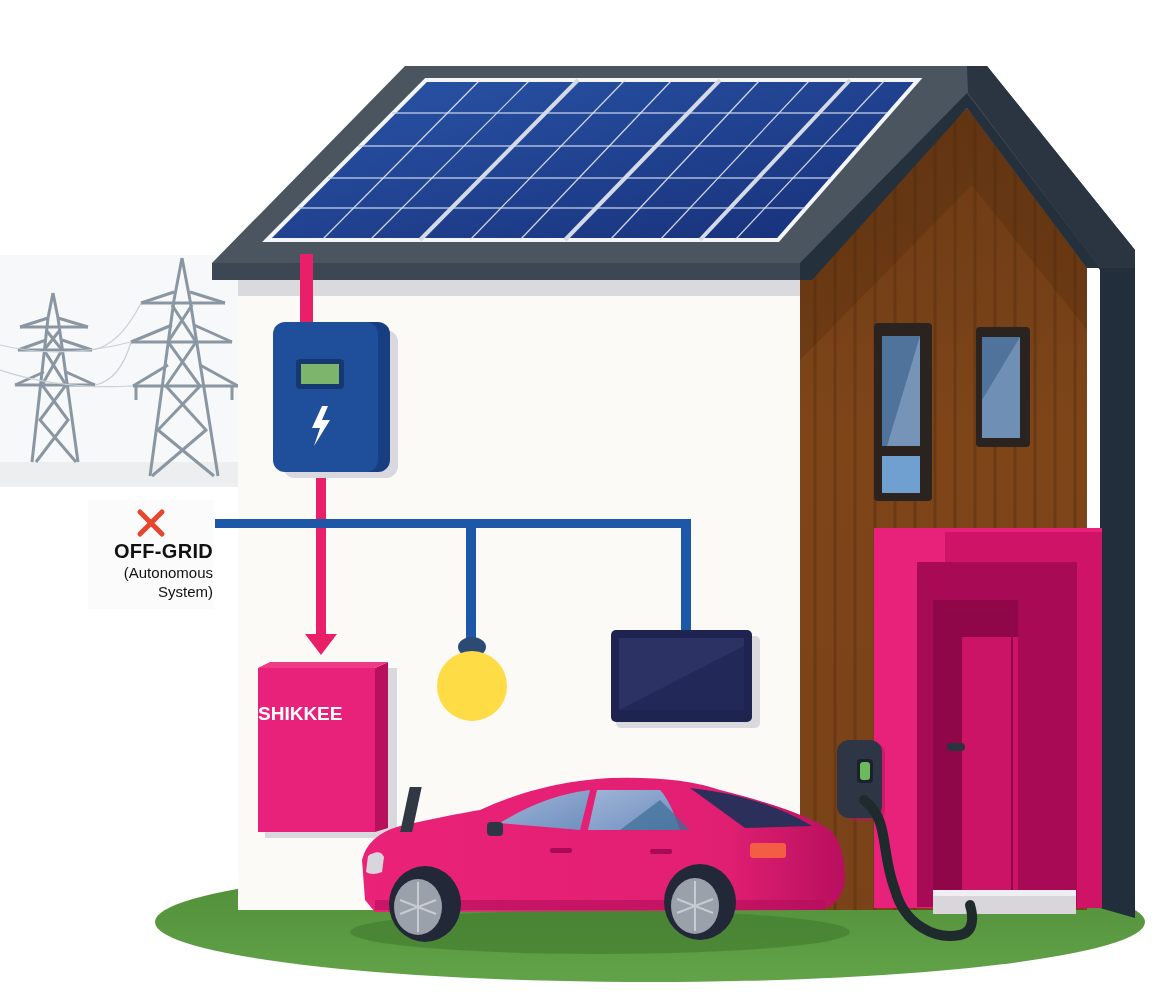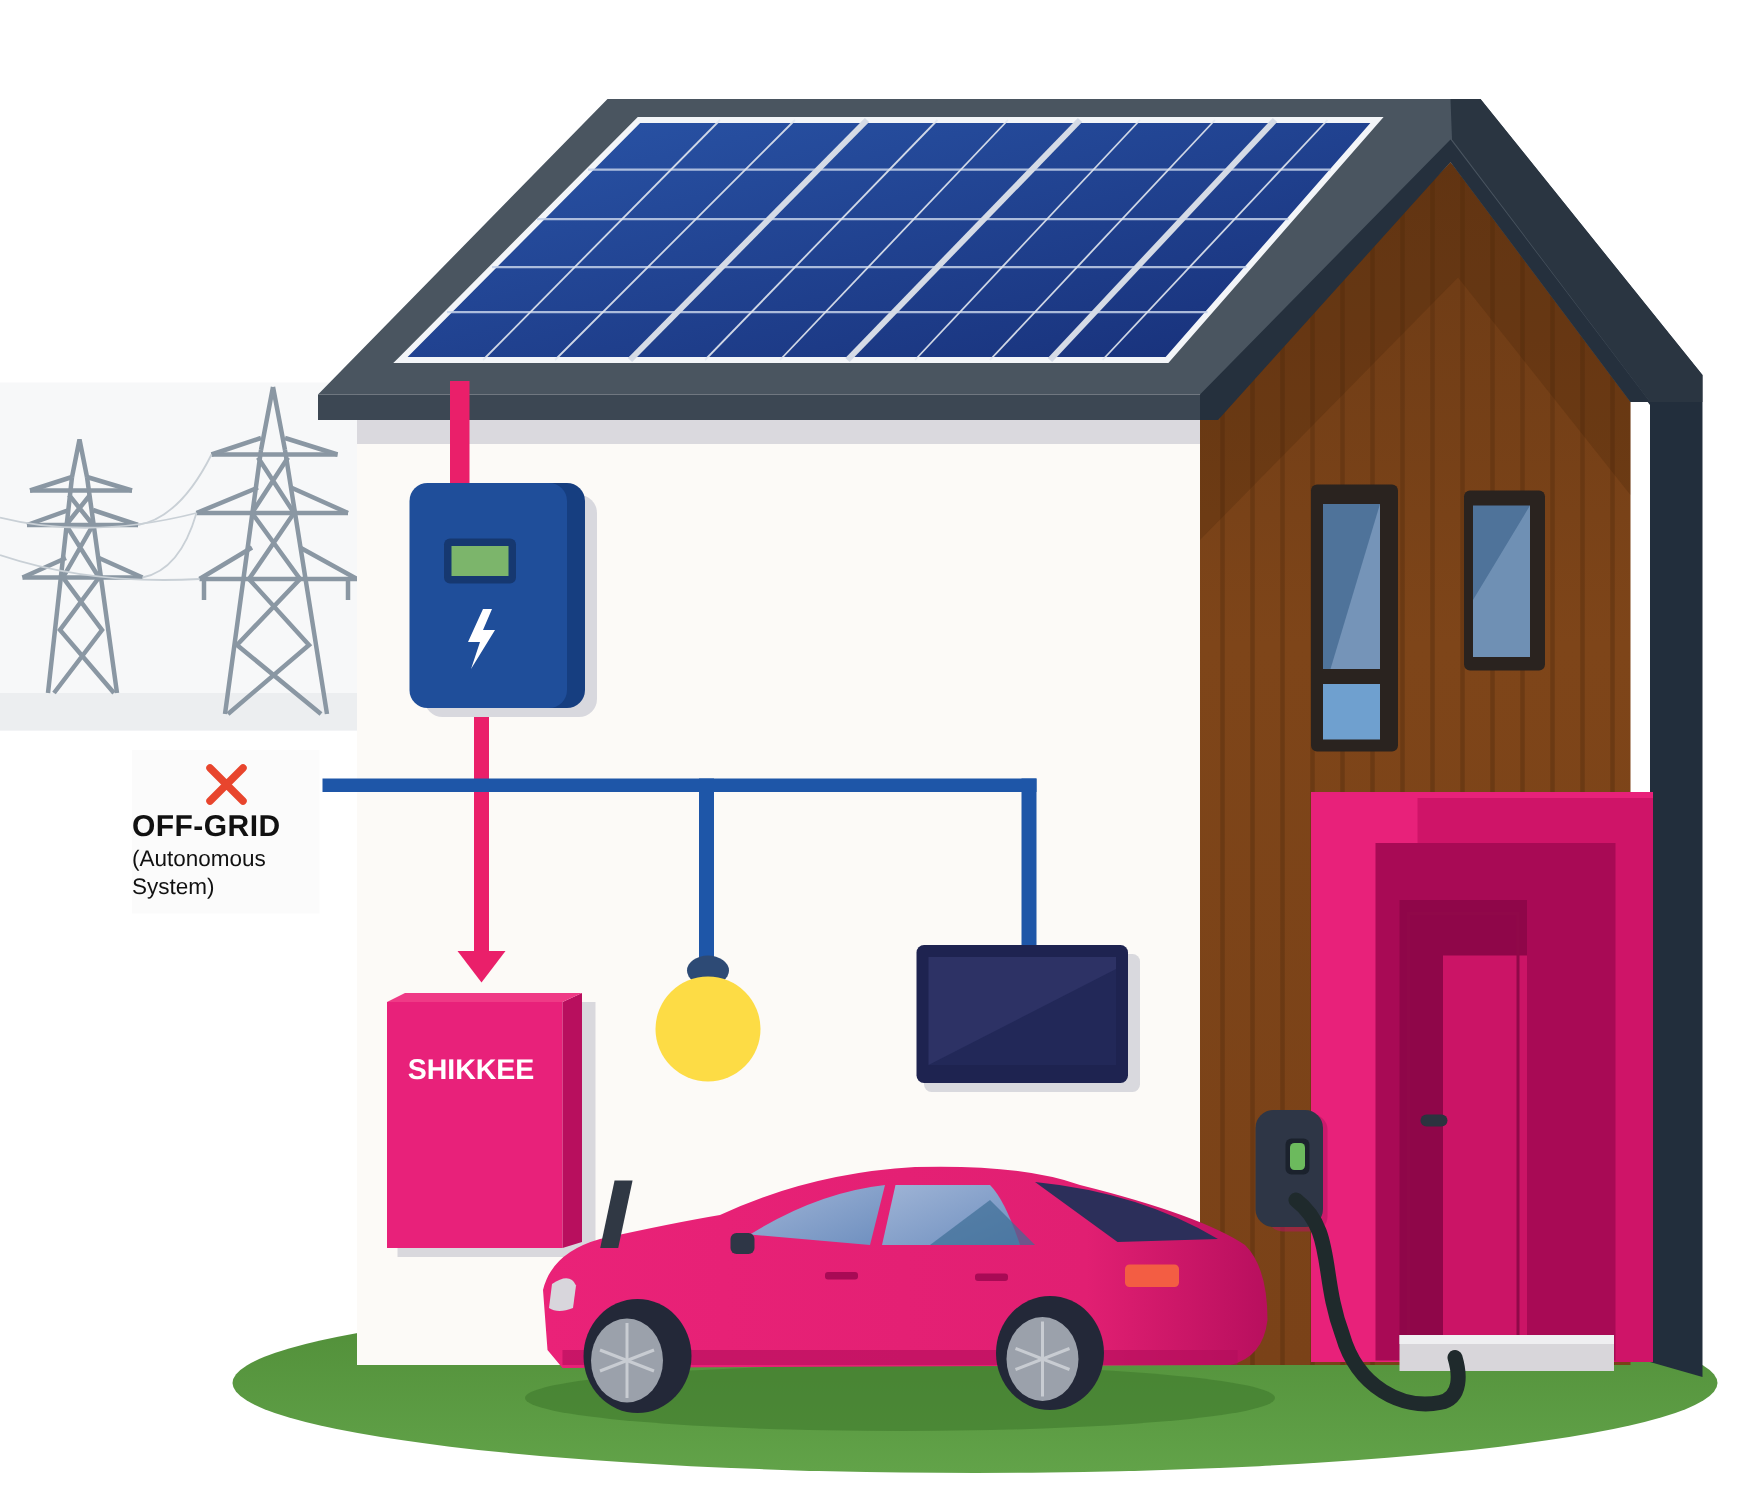--- a/index.html
+++ b/index.html
@@ -1,27 +1,27 @@
 <!DOCTYPE html>
 <html><head>
 <meta charset="utf-8">
 <style>
   html, body { margin: 0; padding: 0; background: #ffffff; }
   body { width: 1168px; height: 1005px; position: relative; overflow: hidden;
          font-family: "Liberation Sans", sans-serif; }
   #scene { position: absolute; left: 0; top: 0; width: 1168px; height: 1005px; }
   .label-block { position: absolute; left: 88px; top: 500px; width: 125px;
-                 text-align: left; background: #fbfbfb; padding: 2px 0 8px 0; }
+                 text-align: right; background: #fbfbfb; padding: 2px 0 8px 0; }
   .x-mark { display: block; margin: 6px auto 2px auto; width: 30px; height: 30px; }
   .offgrid-title { display: block; font-family: "Liberation Sans", sans-serif;
                    font-weight: 700; font-size: 20px; color: #111111; letter-spacing: 0.3px; }
   .offgrid-sub { display: block; font-family: Liberation Sans, sans-serif;
                  font-size: 15px; color: #111111; line-height: 19px; }
   .battery-label { position: absolute; left: 258px; top: 703px; width: 112px;
-                   text-align: center; font-family: "Liberation Sans", sans-serif;
+                   font-family: "Liberation Sans", sans-serif;
                    font-weight: 700; font-size: 19px; color: #ffffff; }
 </style>
 </head>
 <body>
 
 <svg id="scene" viewBox="0 0 1168 1005" xmlns="http://www.w3.org/2000/svg">
   <defs>
     <linearGradient id="gPanel" x1="0" y1="0" x2="1" y2="1">
       <stop offset="0" stop-color="#2a55a8"></stop>
       <stop offset="1" stop-color="#172f78"></stop>

